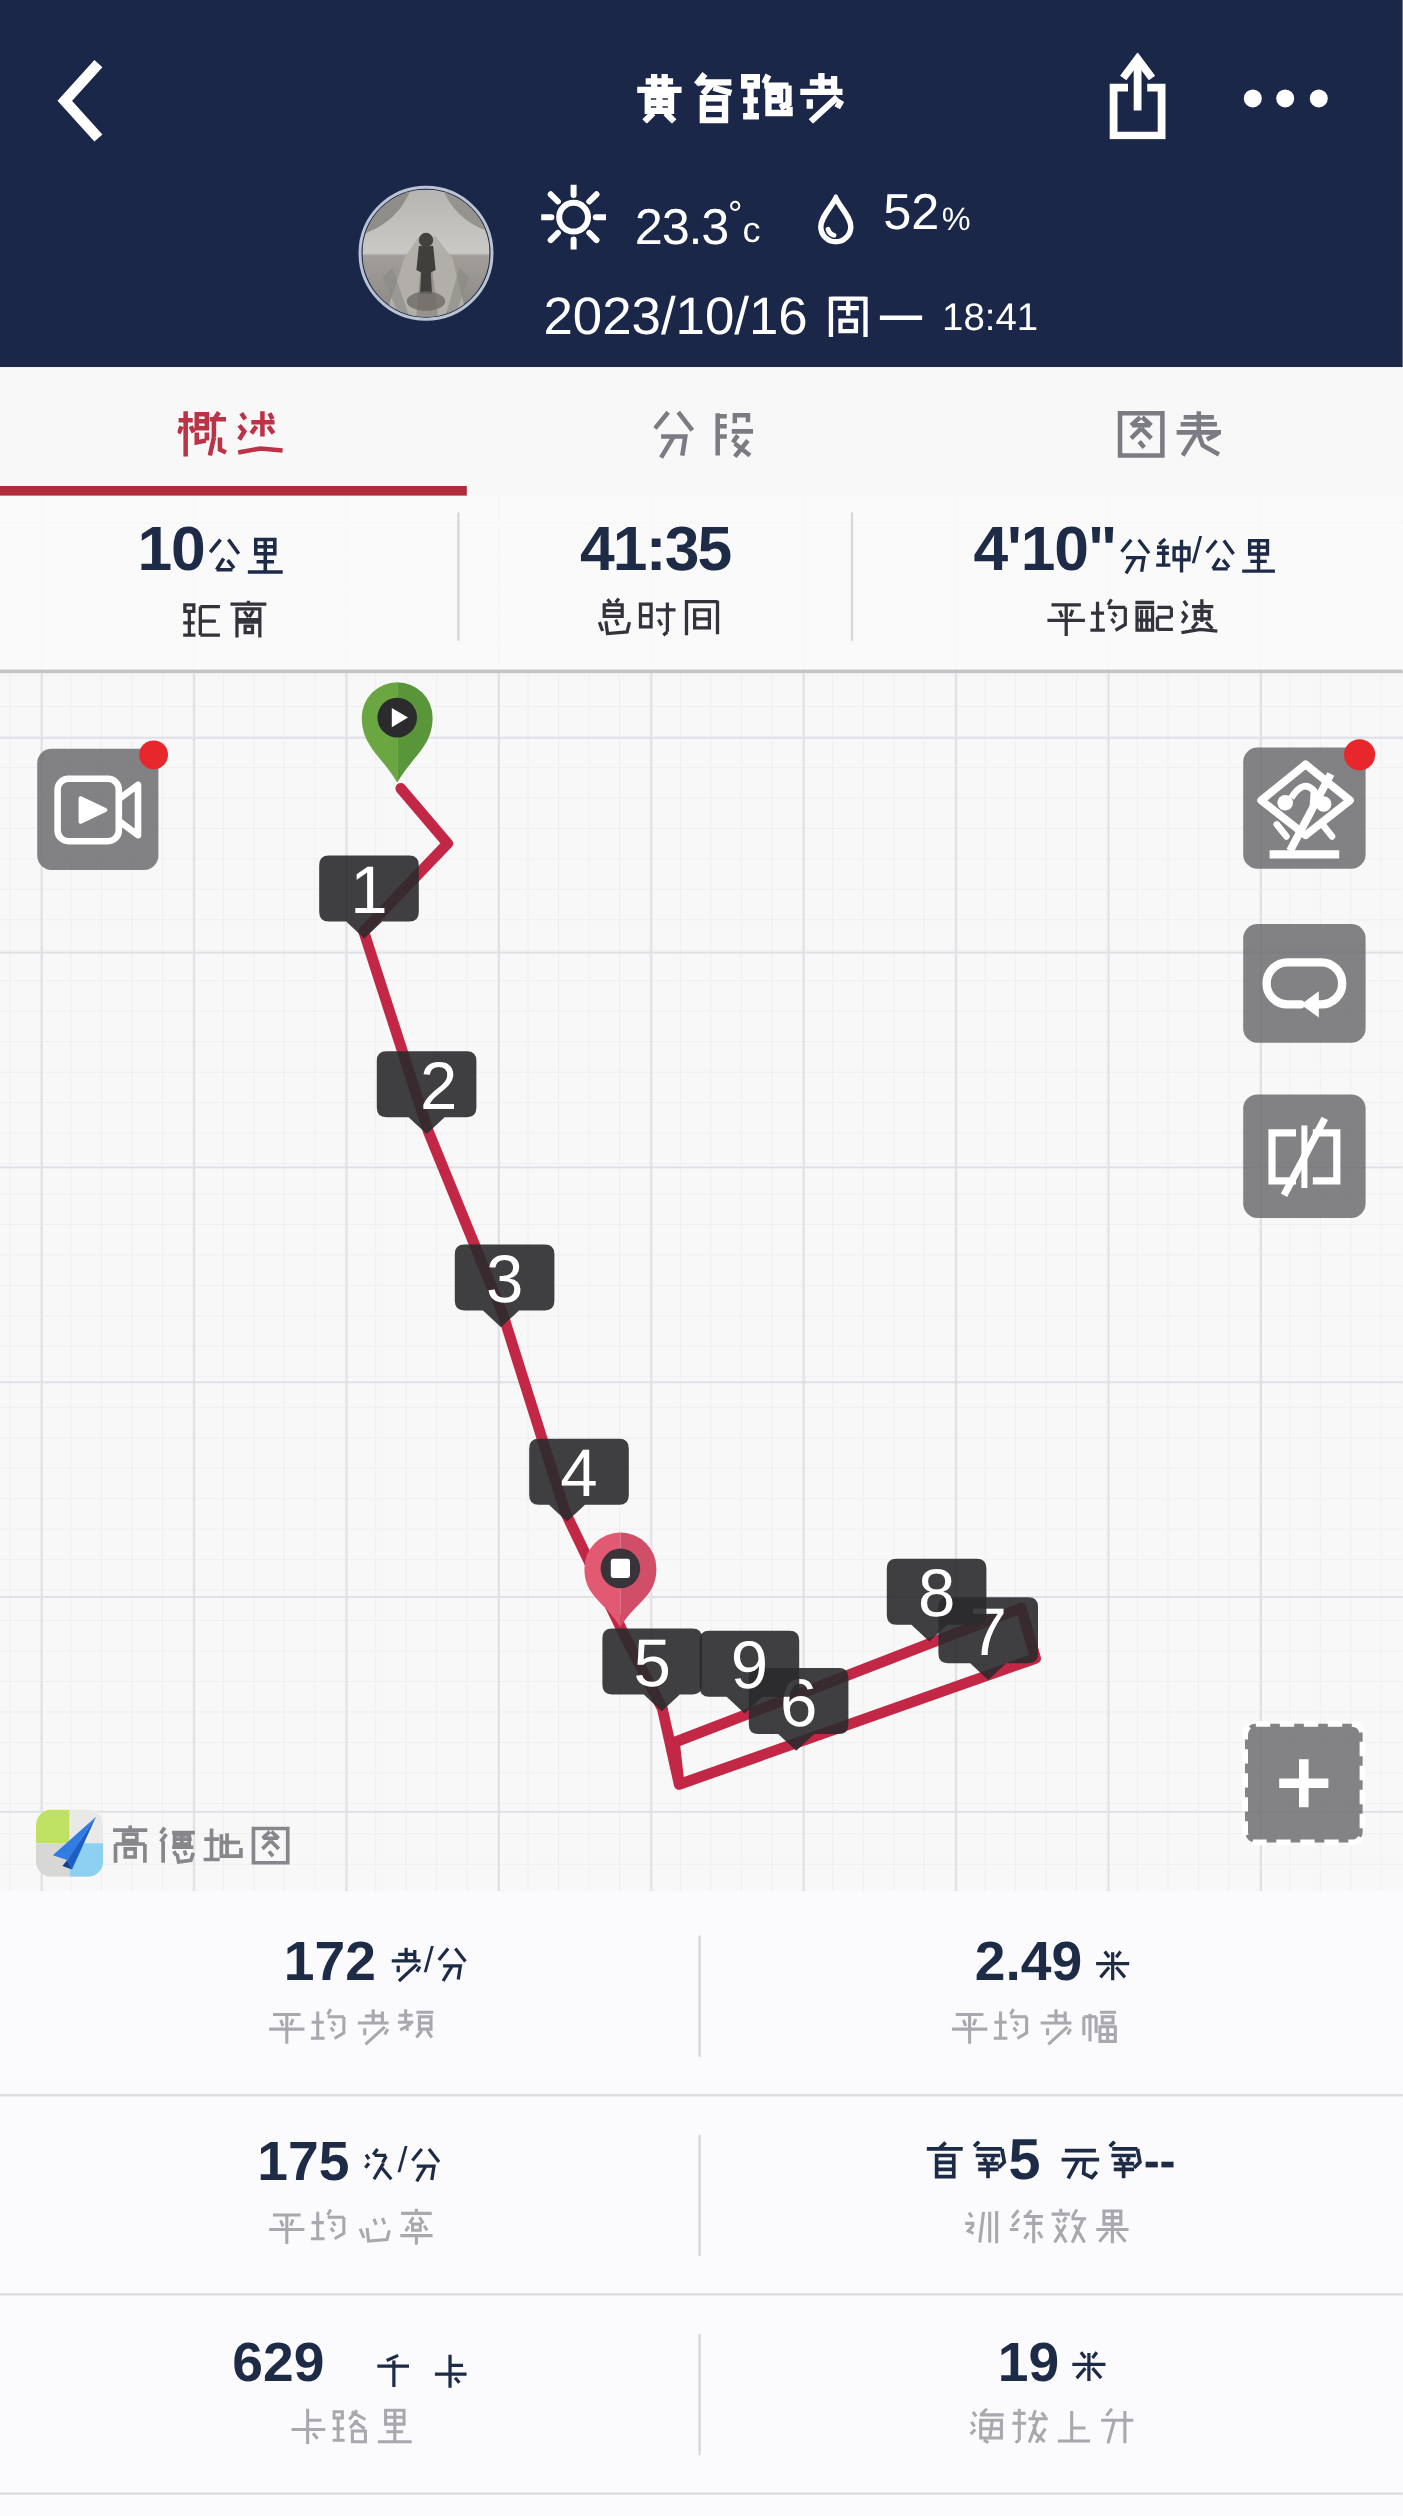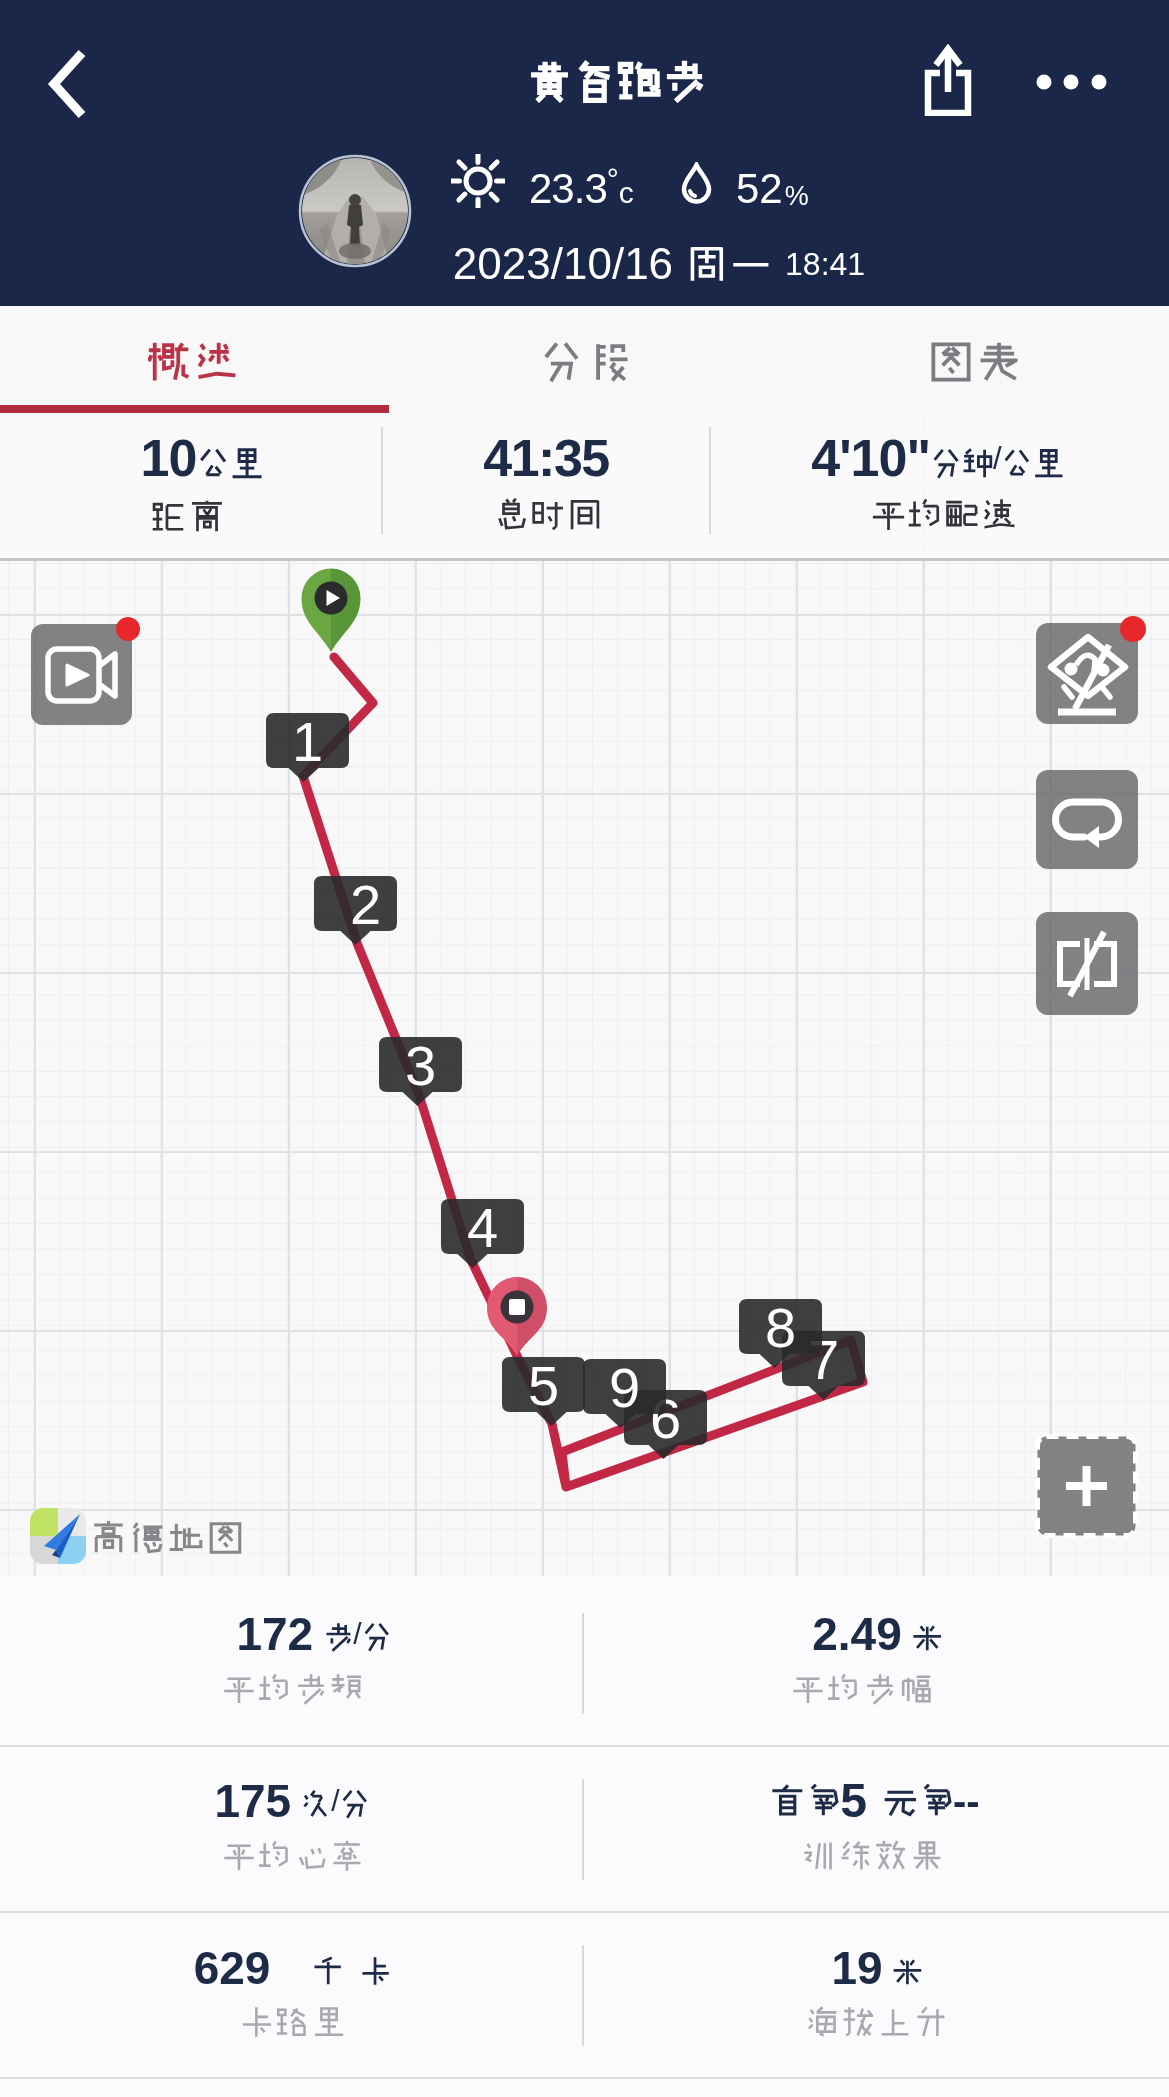--- a/index.html
+++ b/index.html
@@ -67,21 +67,21 @@
   </svg>
 <div class="abs" style="left:529px;top:168px;display:flex;align-items:flex-start">
     <span style="font-family:'Liberation Sans',sans-serif;font-size:42px;font-weight:500;color:#fff;line-height:1;letter-spacing:-1px;">23.3</span>
     <span style="font-family:'Liberation Sans',sans-serif;color:#fff;font-size:30px;line-height:1;margin-top:-4px">°</span>
     <span style="font-family:'Liberation Sans',sans-serif;color:#fff;font-size:30px;line-height:1;margin-top:10px">c</span>
   </div>
 <svg class="abs" style="left:680px;top:162px" width="33" height="42" viewBox="0 0 33 42">
     <path d="M16.5 3 C21 12 29 19 29 27 A12.5 12.5 0 0 1 4 27 C4 19 12 12 16.5 3 Z" stroke="#fff" stroke-width="4.5" fill="none"></path>
     <path d="M10 29 A7 7 0 0 0 15 34" stroke="#fff" stroke-width="4" fill="none" stroke-linecap="round"></path>
   </svg>
-<div class="abs" style="left:736px;top:168px;display:flex;align-items:flex-end">
+<div class="abs" style="left:736px;top:156px;display:flex;align-items:flex-start">
     <span style="font-family:'Liberation Sans',sans-serif;font-size:42px;font-weight:500;color:#fff;line-height:1;">52</span>
     <span style="font-family:'Liberation Sans',sans-serif;color:#fff;font-size:27px;line-height:1;margin-top:14px;margin-left:2px">%</span>
   </div>
 <div style="position:absolute;left:659px;top:264px;transform:translate(-50%,-50%);display:flex;align-items:center;white-space:nowrap;">
     <span style="font-family:'Liberation Sans',sans-serif;font-size:44px;font-weight:400;color:#fff;line-height:1;">2023/10/16</span>
     <span style="width:14px"></span>
     <svg width="40" height="40" viewBox="0 0 100 100" style="flex:none;margin:0px 0px 0 0px">
       <path d="M14 8V92M14 12H86M86 8V92M28 32H72M50 12V48M34 58H66V80H34Z" stroke="#fff" stroke-width="9" fill="none"></path>
     </svg>
     <svg width="40" height="40" viewBox="0 0 100 100" style="flex:none;margin:0px 0px 0 4px">
@@ -113,21 +113,21 @@
     </svg>
     <svg width="42" height="42" viewBox="0 0 100 100" style="flex:none;margin:0px 0px 0 6px">
       <path d="M20 16H80M50 4V46M14 30H86M6 46H94M44 50L18 92M50 50L58 72L90 90M66 60L88 48" stroke="#7b7b82" stroke-width="9" fill="none"></path>
     </svg>
   </div>
 <div class="abs" style="left:0;top:405px;width:389px;height:8px;background:#b02c3c"></div>
 <div class="abs" style="left:0;top:414px;width:1169px;height:1162px;background-color:#f8f8f8;background-image:linear-gradient(to bottom,#e0e1e6 2px,transparent 2px),linear-gradient(to right,#e0e1e6 2px,transparent 2px),linear-gradient(to bottom,#efeff1 1px,transparent 1px),linear-gradient(to right,#efeff1 1px,transparent 1px);background-size:100% 179px,127px 100%,100% 25.4px,25.4px 100%;background-position:0 200px,34px 0,0 22px,8px 0;"></div>
 <div class="abs" style="left:0;top:414px;width:1169px;height:144px;background:rgba(250,250,251,0.92);border-bottom:3px solid #c5c5c9"></div>
 <div class="abs" style="left:381px;top:427px;width:2px;height:107px;background:#d8d8dc"></div>
 <div class="abs" style="left:709px;top:427px;width:2px;height:107px;background:#d8d8dc"></div>
-<div style="position:absolute;left:202px;top:458px;transform:translate(-50%,-50%);display:flex;align-items:center;white-space:nowrap;">
+<div style="position:absolute;left:176px;top:458px;transform:translate(-50%,-50%);display:flex;align-items:center;white-space:nowrap;">
     <span style="font-family:'Liberation Sans',sans-serif;font-size:52px;font-weight:700;color:#1d2b47;line-height:1;letter-spacing:-1px;">10</span>
     <svg width="33" height="33" viewBox="0 0 100 100" style="flex:none;margin:10px 0px 0 0px">
       <path d="M40 8L14 40M60 8L86 44M48 56L30 84M30 84H70M58 60L74 80" stroke="#1d2b47" stroke-width="9" fill="none"></path>
     </svg>
     <svg width="33" height="33" viewBox="0 0 100 100" style="flex:none;margin:10px 0px 0 1px">
       <path d="M26 8H74V44H26ZM26 26H74M50 8V90M28 64H72M6 90H94" stroke="#1d2b47" stroke-width="9" fill="none"></path>
     </svg>
   </div>
 <div style="position:absolute;left:188px;top:517px;transform:translate(-50%,-50%);display:flex;align-items:center;white-space:nowrap;">
     <svg width="34" height="34" viewBox="0 0 100 100" style="flex:none;margin:0px 0px 0 0px">
@@ -376,21 +376,21 @@
     <svg width="32" height="32" viewBox="0 0 100 100" style="flex:none;margin:0px 0px 0 4px">
       <path d="M30 6L14 26M32 28L14 48M8 56H30M44 22H94M64 6L50 22M50 40H92M70 22V92M56 64L46 80M82 62L92 78" stroke="#a8a8ae" stroke-width="8" fill="none"></path>
     </svg>
     <svg width="32" height="32" viewBox="0 0 100 100" style="flex:none;margin:0px 0px 0 4px">
       <path d="M28 2V12M4 16H52M18 26L26 38M42 24L34 36M40 44L12 90M16 44L42 90M70 4L58 24M56 28H94M86 28L58 90M64 44L90 90" stroke="#a8a8ae" stroke-width="8" fill="none"></path>
     </svg>
     <svg width="32" height="32" viewBox="0 0 100 100" style="flex:none;margin:0px 0px 0 4px">
       <path d="M28 8H72V42H28ZM28 25H72M50 8V92M8 56H92M38 62L16 88M62 62L84 88" stroke="#a8a8ae" stroke-width="8" fill="none"></path>
     </svg>
   </div>
-<div style="position:absolute;left:292px;top:1968px;transform:translate(-50%,-50%);display:flex;align-items:center;white-space:nowrap;gap:16px;">
+<div style="position:absolute;left:292px;top:1968px;transform:translate(-50%,-50%);display:flex;align-items:flex-end;white-space:nowrap;gap:16px;">
     <span style="font-family:'Liberation Sans',sans-serif;font-size:46px;font-weight:700;color:#1d2b47;line-height:1;">629</span>
     <span style="width:10px"></span>
     <svg width="30" height="30" viewBox="0 0 100 100" style="flex:none;margin:6px 0px 0 0px">
       <path d="M64 6L32 20M6 36H94M52 20V94" stroke="#1d2b47" stroke-width="9" fill="none"></path>
     </svg>
     <svg width="30" height="30" viewBox="0 0 100 100" style="flex:none;margin:6px 0px 0 2px">
       <path d="M48 4V96M48 34H84M6 58H94M62 68L74 82" stroke="#1d2b47" stroke-width="9" fill="none"></path>
     </svg>
   </div>
 <div style="position:absolute;left:293px;top:2022px;transform:translate(-50%,-50%);display:flex;align-items:center;white-space:nowrap;">

